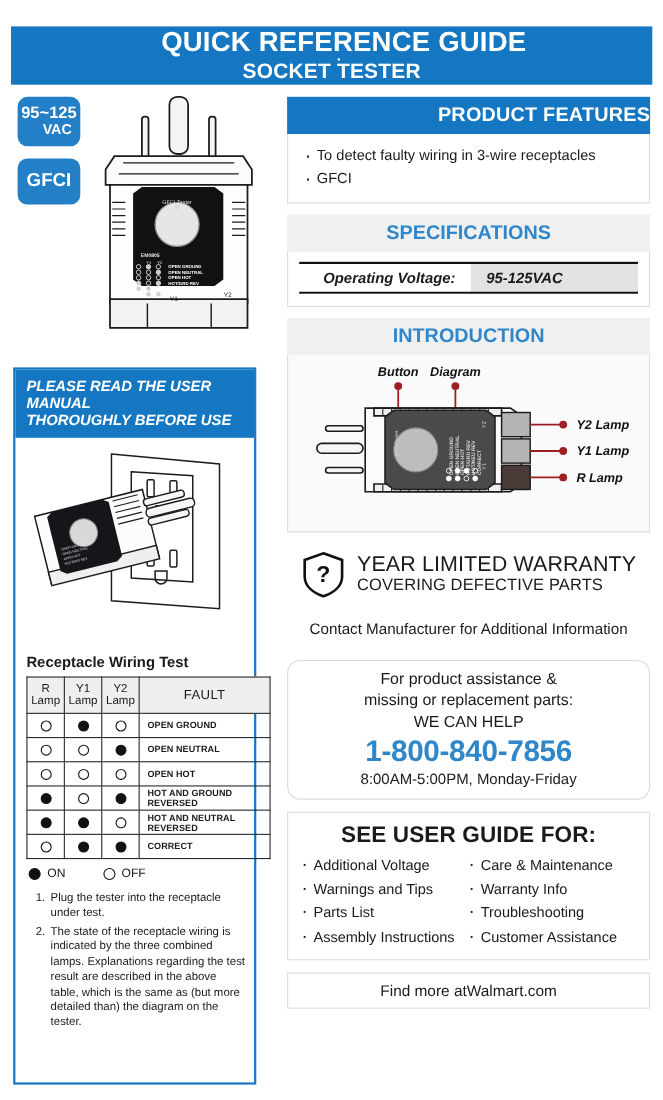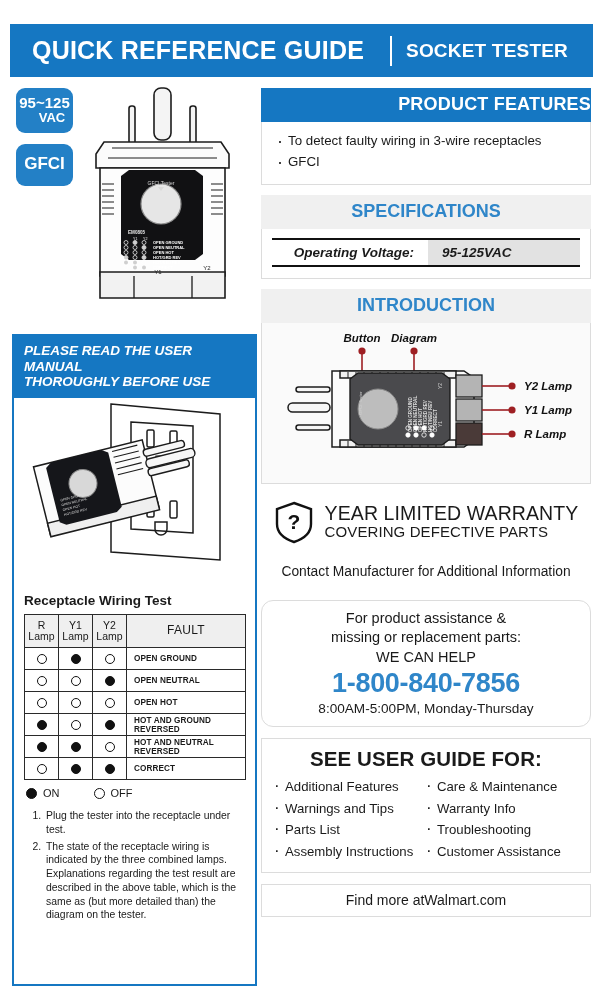--- a/index.html
+++ b/index.html
@@ -1,38 +1,38 @@
 <!DOCTYPE html>
 <html><head>
 <meta charset="utf-8">
 <style>
   html,body{margin:0;padding:0;background:#ffffff;}
   body{width:603px;height:1000px;position:relative;font-family:"Liberation Sans",sans-serif;color:#1a1a1a;overflow:hidden;}
   .page{position:absolute;left:0;top:0;width:603px;height:1000px;background:#fff;}
 
   
-  .header{position:absolute;left:10px;top:24px;width:583px;height:53px;background:#1577c2;display:flex;align-items:center;}
+  .header{position:absolute;left:10px;top:24px;width:583px;height:53px;background:#1577c2;display:flex;align-items:center;flex-direction:column;}
   .header-title{color:#fff;font-size:25px;font-weight:700;letter-spacing:.2px;margin-left:22px;white-space:nowrap;}
   .header-sep{width:2px;height:30px;background:#ffffff;margin:0 14px 0 26px;}
   .header-sub{color:#fff;font-size:19px;font-weight:700;letter-spacing:.2px;white-space:nowrap;}
 
   
   .left-col{position:absolute;left:12px;top:88px;width:239px;}
 
   .badges{position:absolute;left:4px;top:0;width:57px;}
   .badge{width:57px;background:#2380c6;border-radius:9px;color:#fff;text-align:center;
          font-weight:700;line-height:1.08;padding:7px 0 8px;margin-bottom:11px;}
   .badge .l1{display:block;font-size:15px;}
   .badge .l2{display:block;font-size:13px;padding-left:15px;}
   .badge.one{padding:11px 0 12px;font-size:17px;}
 
   .hero{position:absolute;left:62px;top:-4px;width:176px;height:218px;}
 
   
-  .manual-panel{position:absolute;left:0;top:246px;width:245px;height:652px;
+  .manual-panel{position:absolute;left:0;top:246px;width:221px;height:652px;
                 border:2px solid #1577c2;background:#fff;box-sizing:border-box;}
   .manual-head{background:#1577c2;color:#fff;font-style:italic;font-weight:700;font-size:13.5px;
                line-height:1.15;padding:7px 8px 8px 10px;}
   .manual-body{padding:0 8px;}
   .outlet-art{width:100%;height:185px;margin-top:2px;}
 
   .sec-title{font-size:13.5px;font-weight:700;margin:4px 0 6px 2px;}
 
   table.wire{border-collapse:collapse;width:222px;margin:0 0 0 2px;font-size:9px;table-layout:fixed;}
   table.wire th,table.wire td{border:1px solid #2a2a2a;text-align:center;padding:0;}
@@ -428,28 +428,28 @@
         </div>
       </div>
       <div class="warr-sub">Contact Manufacturer for Additional Information</div>
     </div>
 
     <div class="box assist">
       <div class="a1">For product assistance &amp;</div>
       <div class="a2">missing or replacement parts:</div>
       <div class="a3">WE CAN HELP</div>
       <div class="phone">1-800-840-7856</div>
-      <div class="hours">8:00AM-5:00PM, Monday-Thursday</div>
+      <div class="hours">8:00AM-5:00PM, Monday-Friday</div>
     </div>
 
     <div class="box guide">
       <div class="guide-h">SEE USER GUIDE FOR:</div>
       <div class="guide-cols">
         <ul id="guide-left">
-            <li>Additional Features</li>
+            <li>Additional Voltage</li>
             <li>Warnings and Tips</li>
             <li>Parts List</li>
             <li>Assembly Instructions</li>
           </ul>
         <ul id="guide-right">
             <li>Care &amp; Maintenance</li>
             <li>Warranty Info</li>
             <li>Troubleshooting</li>
             <li>Customer Assistance</li>
           </ul>

